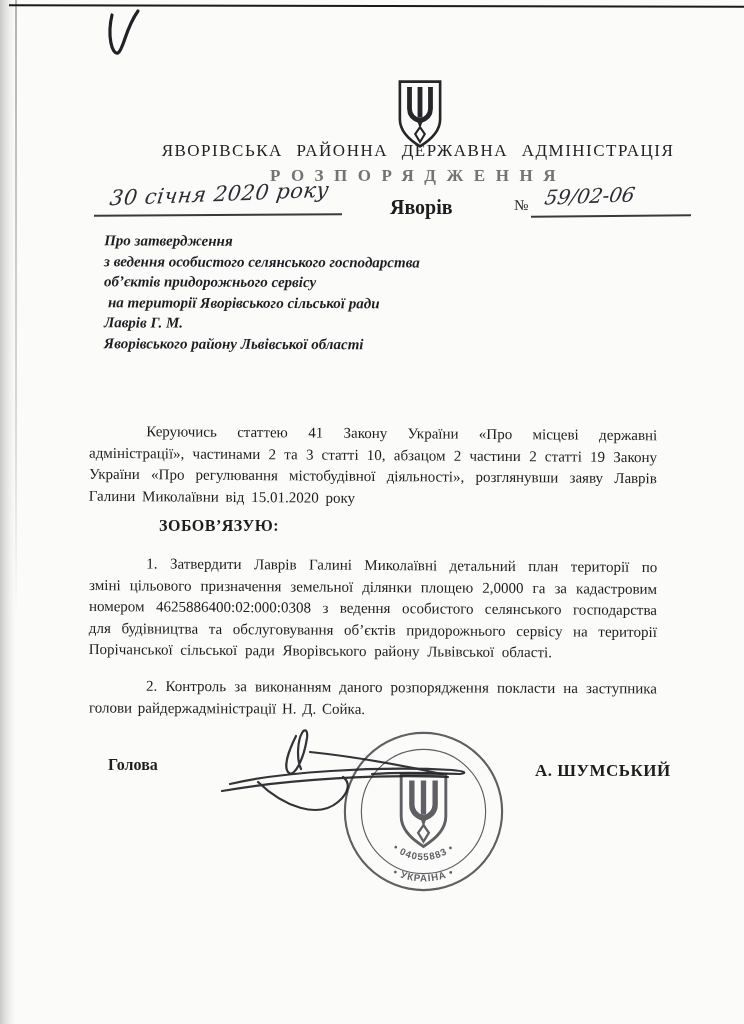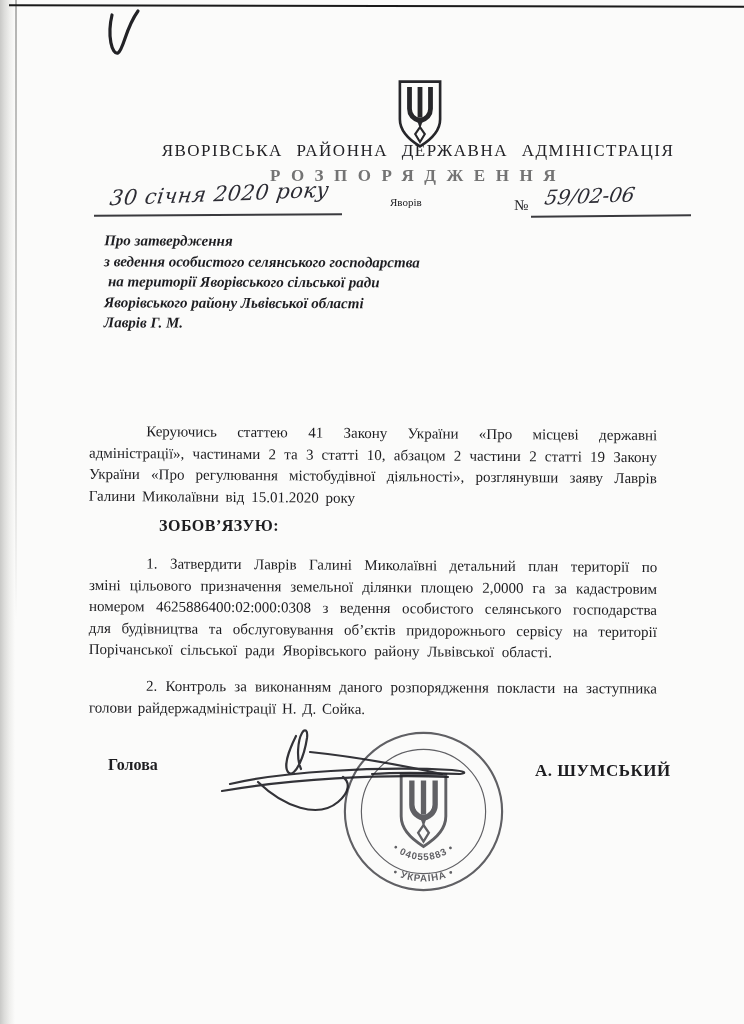--- a/index.html
+++ b/index.html
@@ -42,21 +42,21 @@
   }
   .hand{
     font-family:"DejaVu Serif",serif;font-style:italic;
     color:#2c2c34;
   }
   .date-hand{
     position:absolute;left:110px;top:182px;font-size:21px;
     transform:rotate(-2.2deg) skewX(-10deg);letter-spacing:.5px;white-space:nowrap;
   }
   .date-line{position:absolute;left:94px;top:214px;width:248px;height:2px;background:#3a3a3e;transform:rotate(-.4deg);}
-  .place{position:absolute;left:390px;top:196px;font-size:11px;}
+  .place{position:absolute;left:390px;top:196px;font-size:20px;font-weight:bold;}
   .num-label{position:absolute;left:514px;top:197px;font-size:15px;}
   .num-hand{
     position:absolute;left:545px;top:184px;font-size:20px;
     transform:rotate(-2deg) skewX(-12deg);white-space:nowrap;
   }
   .num-line{position:absolute;left:531px;top:215px;width:160px;height:2px;background:#3a3a3e;transform:rotate(-.5deg);}
 
   
   .subject{
     position:absolute;left:104px;top:231px;width:400px;
@@ -126,23 +126,24 @@
   <div class="hand date-hand">30 січня 2020 року</div>
   <div class="date-line"></div>
   <div class="place">Яворів</div>
   <div class="num-label">№</div>
   <div class="hand num-hand">59/02-06</div>
   <div class="num-line"></div>
 
   <div class="subject">
     <div>Про затвердження</div>
     <div>з ведення особистого селянського господарства</div>
+    <div>об’єктів придорожнього сервісу</div>
     <div style="padding-left:4px;">на території Яворівського  сільської ради</div>
+    <div>Лаврів Г. М.</div>
     <div>Яворівського району Львівської області</div>
-    <div>Лаврів Г. М.</div>
   </div>
 
   <div class="para intro">Керуючись статтею 41 Закону України «Про місцеві державні адміністрації», частинами 2 та 3 статті 10, абзацом 2 частини 2 статті 19 Закону України «Про регулювання містобудівної діяльності», розглянувши заяву Лаврів Галини Миколаївни від 15.01.2020 року</div>
   <div class="resolution">ЗОБОВ’ЯЗУЮ:</div>
   <div class="para item1">1. Затвердити Лаврів Галині Миколаївні детальний план території по зміні цільового призначення земельної ділянки площею 2,0000 га за кадастровим номером 4625886400:02:000:0308 з ведення особистого селянського господарства для будівництва та обслуговування об’єктів придорожнього сервісу на території Порічанської сільської ради Яворівського району Львівської області.</div>
   <div class="para item2">2. Контроль за виконанням даного розпорядження покласти на заступника голови райдержадміністрації Н. Д. Сойка.</div>
 
   <div class="sig-title">Голова</div>
   <div class="sig-name">А. ШУМСЬКИЙ</div>
 

